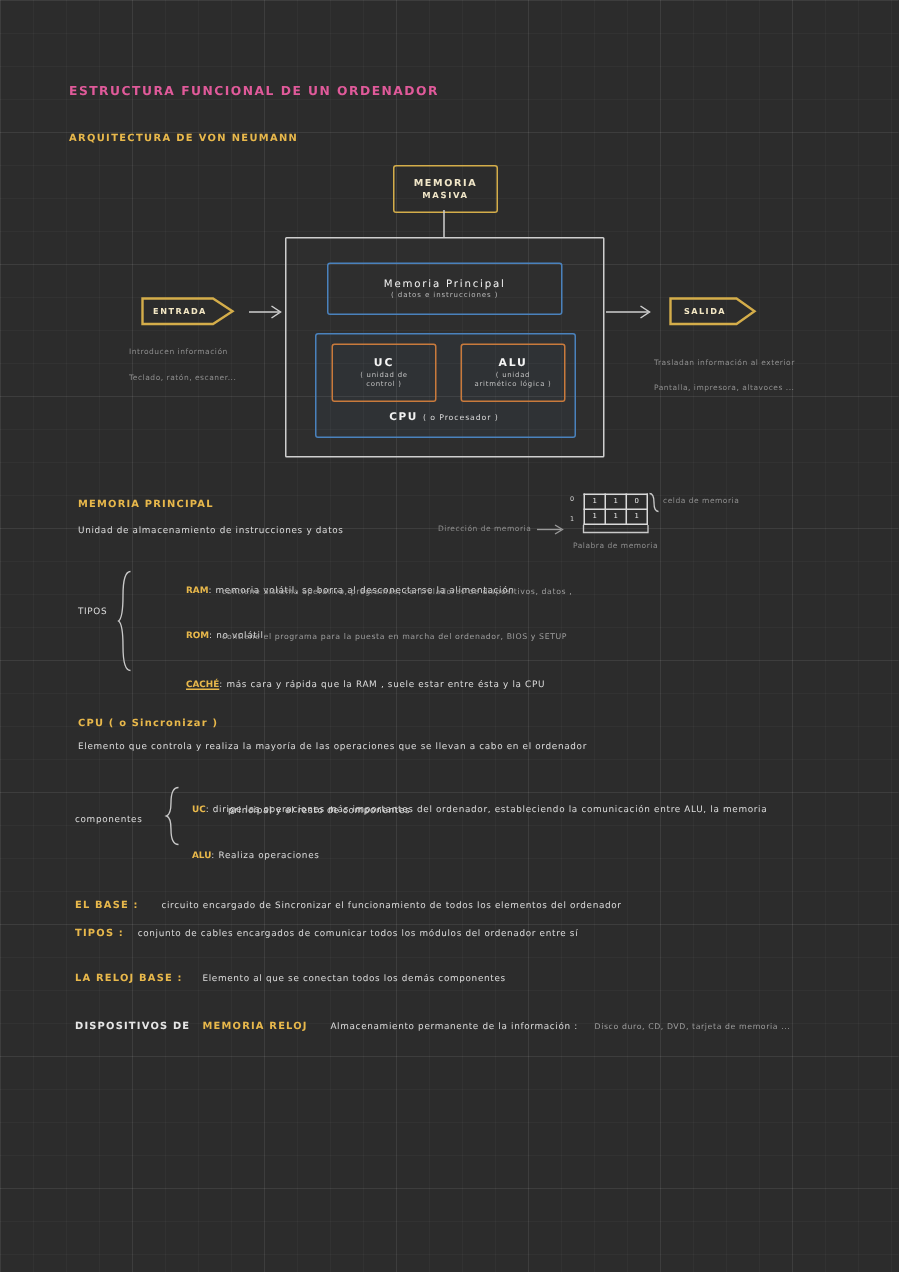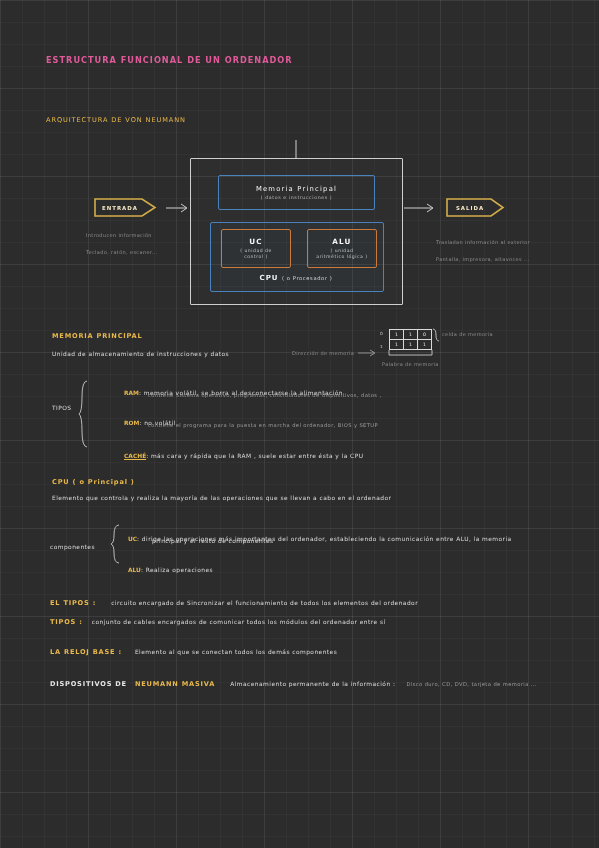--- a/index.html
+++ b/index.html
@@ -17,21 +17,21 @@
     overflow:hidden;
     position:relative;
   }
   .page{position:absolute;left:0;top:0;width:599px;height:848px;}
   .abs{position:absolute;}
 
   .ttl{
     font-size:8.2px;letter-spacing:1.0px;font-weight:bold;
     color:#e05a9a;
   }
-  .sub-pink{font-size:6.6px;letter-spacing:0.9px;color:#e8b84b;font-weight:normal;margin-top:28px;}
+  .sub-pink{font-size:6.6px;letter-spacing:0.9px;color:#e8b84b;font-weight:bold;}
 
   .headline{font-size:6.6px;letter-spacing:0.8px;color:#e8b84b;font-weight:bold;}
   .headline-w{font-size:6.6px;letter-spacing:0.8px;color:#e6e6e6;font-weight:bold;}
   .body-txt{font-size:5.9px;letter-spacing:0.45px;color:#dcdcdc;line-height:1.5;}
   .body-dim{font-size:5.2px;letter-spacing:0.4px;color:#9d9d9d;line-height:1.5;}
   .body-tiny{font-size:5.0px;letter-spacing:0.35px;color:#8e8e8e;line-height:1.5;}
   .kw{color:#e8b84b;font-weight:bold;}
   .kw-u{color:#e8b84b;font-weight:bold;text-decoration:underline;text-underline-offset:1px;}
 
   
@@ -84,20 +84,24 @@
 </style>
 </head>
 <body>
 
 <div class="page">
 
   <div class="abs ttl" style="left:46px;top:55px;">ESTRUCTURA  FUNCIONAL  DE  UN  ORDENADOR</div>
 
   <div class="abs sub-pink" style="left:46px;top:88px;">ARQUITECTURA  DE  VON  NEUMANN</div>
 
+  <div class="abs box-massive" style="left:262px;top:110px;width:68px;height:30px;">
+    <div class="l1">MEMORIA</div>
+    <div class="l2">MASIVA</div>
+  </div>
 
   <svg class="abs" style="left:295px;top:140px;width:4px;height:18px;">
     <line class="lnw" x1="1" y1="0" x2="1" y2="18"></line>
   </svg>
 
   <div class="abs outer-frame" style="left:190px;top:158px;width:211px;height:145px;"></div>
 
   <div class="abs box-mp" style="left:218px;top:175px;width:155px;height:33px;">
     <div class="l1">Memoria   Principal</div>
     <div class="l2">( datos  e  instrucciones )</div>
@@ -204,54 +208,54 @@
 
   <div class="abs" style="left:124px;top:410px;">
     <span class="kw" style="font-size:5.9px;">ROM</span><span class="body-txt">: no volátil</span>
   </div>
   <div class="abs body-dim" style="left:148px;top:422px;">contiene el programa para la puesta en marcha del ordenador,   BIOS  y  SETUP</div>
 
   <div class="abs" style="left:124px;top:443px;">
     <span class="kw-u" style="font-size:5.9px;">CACHÉ</span><span class="body-txt">:  más cara  y rápida que la RAM , suele estar entre ésta  y  la CPU</span>
   </div>
 
-  <div class="abs headline" style="left:52px;top:478px;">CPU ( o Principal )</div>
+  <div class="abs headline" style="left:52px;top:478px;">CPU ( o Sincronizar )</div>
 
   <div class="abs body-txt" style="left:52px;top:494px;">Elemento que controla y realiza la mayoría de las operaciones que se llevan a cabo en el ordenador</div>
 
   <div class="abs body-txt" style="left:50px;top:543px;">componentes</div>
 
   <svg class="abs" style="left:110px;top:525px;width:10px;height:38px;">
     <path class="brace" d="M9,0 Q4,0 4,10 Q4,18 1,19 Q4,20 4,28 Q4,38 9,38"></path>
   </svg>
 
   <div class="abs" style="left:128px;top:526px;">
     <span class="kw" style="font-size:5.9px;">UC</span><span class="body-txt">:   dirige las operaciones más importantes del ordenador, estableciendo la comunicación entre ALU, la memoria</span>
   </div>
   <div class="abs body-txt" style="left:152px;top:537px;">principal  y  el resto de componentes</div>
 
   <div class="abs" style="left:128px;top:557px;">
     <span class="kw" style="font-size:5.9px;">ALU</span><span class="body-txt">:   Realiza operaciones</span>
   </div>
 
   <div class="abs" style="left:50px;top:590px;">
-    <span class="headline">EL TIPOS :</span>
+    <span class="headline">EL BASE :</span>
     <span class="body-txt" style="margin-left:10px;">circuito  encargado de  Sincronizar el funcionamiento  de  todos los elementos  del ordenador</span>
   </div>
 
   <div class="abs" style="left:50px;top:609px;">
     <span class="headline">TIPOS :</span>
     <span class="body-txt" style="margin-left:4px;">conjunto de cables encargados de comunicar  todos los módulos del ordenador entre sí</span>
   </div>
 
   <div class="abs" style="left:50px;top:639px;">
     <span class="headline">LA RELOJ BASE :</span>
     <span class="body-txt" style="margin-left:8px;">Elemento al que se conectan  todos los demás  componentes</span>
   </div>
 
   <div class="abs" style="left:50px;top:671px;">
     <span class="headline-w">DISPOSITIVOS DE</span>
-    <span class="headline" style="margin-left:3px;">NEUMANN MASIVA</span>
+    <span class="headline" style="margin-left:3px;">MEMORIA RELOJ</span>
     <span class="body-txt" style="margin-left:10px;">Almacenamiento permanente de la información :</span>
     <span class="body-dim" style="margin-left:6px;">Disco duro, CD, DVD, tarjeta de memoria ...</span>
   </div>
 
 </div>
 
 </body></html>

